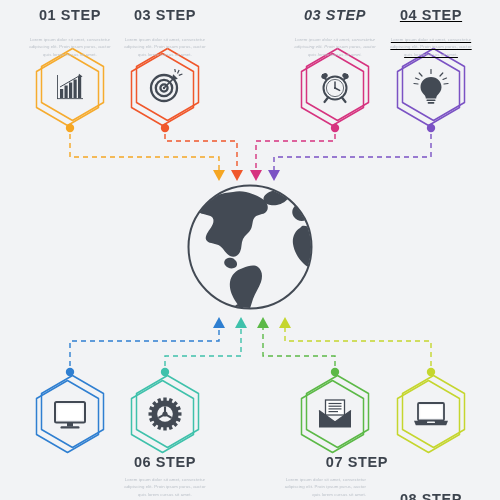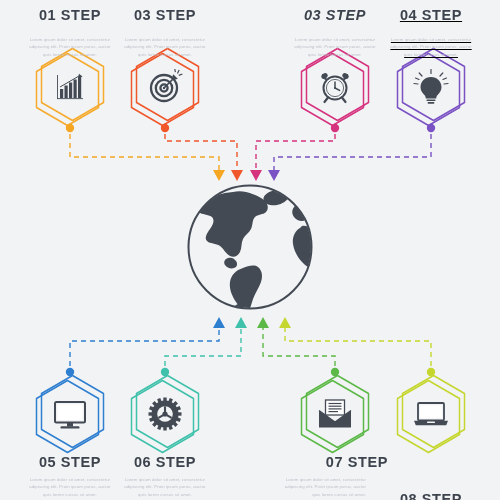--- a/index.html
+++ b/index.html
@@ -315,24 +315,20 @@
   <div class="step-block top-block" style="left:270px; top:8px;font-style:italic;">
     <div class="step-title">03 STEP</div>
     <div class="step-desc">Lorem ipsum dolor sit amet, consectetur adipiscing elit. Proin ipsum purus, auctor quis lorem cursus sit amet.</div>
   </div>
 
   <div class="step-block top-block" style="left:366px; top:8px;text-decoration:underline;">
     <div class="step-title">04 STEP</div>
     <div class="step-desc">Lorem ipsum dolor sit amet, consectetur adipiscing elit. Proin ipsum purus, auctor quis lorem cursus sit amet.</div>
   </div>
 
-  <div class="step-block bottom-block" style="left:5px; top:455px;">
-    <div class="step-title">05 STEP</div>
-    <div class="step-desc">Lorem ipsum dolor sit amet, consectetur adipiscing elit. Proin ipsum purus, auctor quis lorem cursus sit amet.</div>
-  </div>
 
   <div class="step-block bottom-block" style="left:100px; top:455px;">
     <div class="step-title">06 STEP</div>
     <div class="step-desc">Lorem ipsum dolor sit amet, consectetur adipiscing elit. Proin ipsum purus, auctor quis lorem cursus sit amet.</div>
   </div>
 
   <div class="step-block bottom-block" style="left:258px; top:455px;text-align:right;">
     <div class="step-title">07 STEP</div>
     <div class="step-desc">Lorem ipsum dolor sit amet, consectetur adipiscing elit. Proin ipsum purus, auctor quis lorem cursus sit amet.</div>
   </div>

